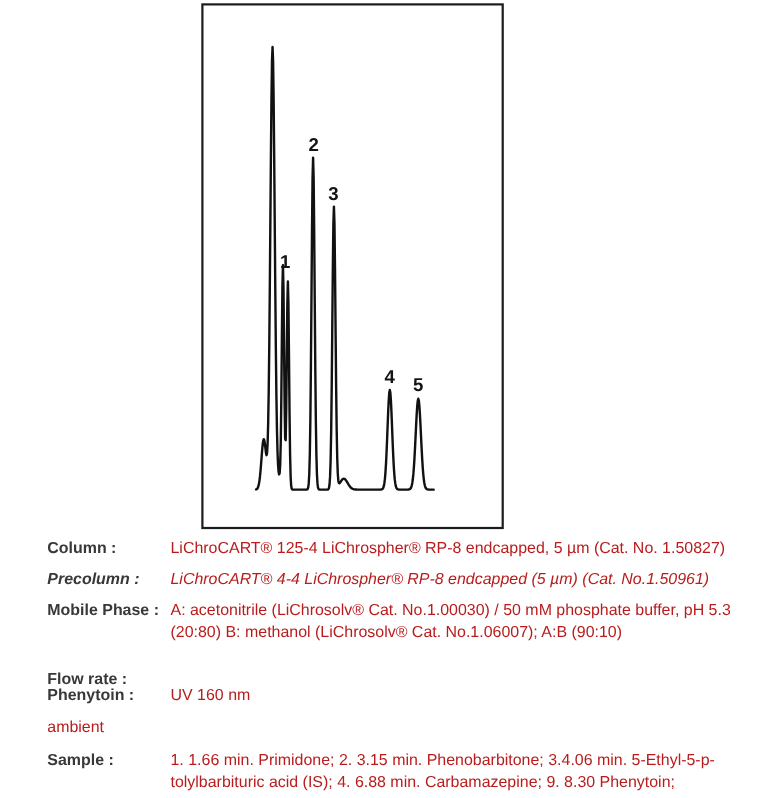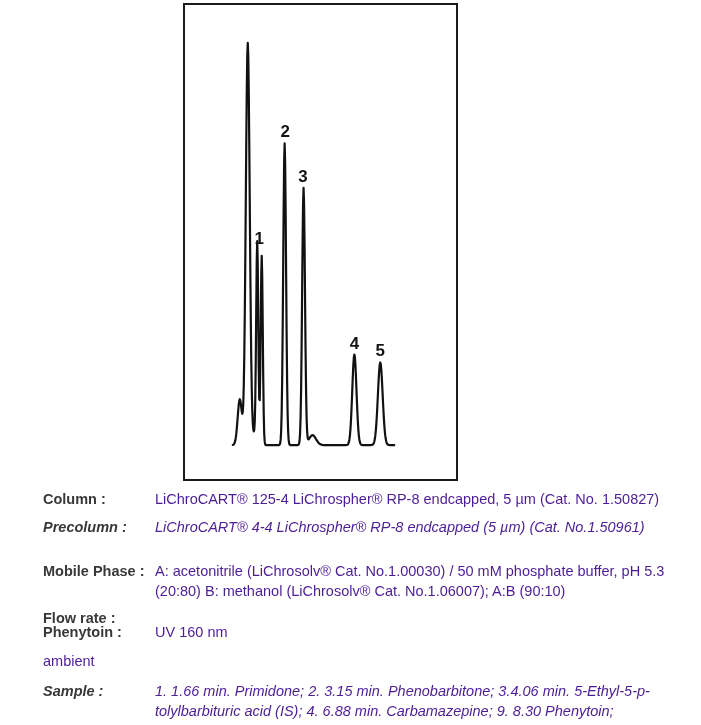--- a/index.html
+++ b/index.html
@@ -44,28 +44,28 @@
   .spec-row {
     position: absolute;
     left: 0;
     width: 630px;
     display: flex;
     align-items: flex-start;
     font-size: 14.5px;
     line-height: 20px;
   }
   .spec-label { width: 112px; flex: 0 0 112px; font-weight: 700; color: #383838; }
-  .spec-value { flex: 1; color: #4c1d95; }
+  .spec-value { flex: 1; color: #b91c1c; }
   .r1 { top: 489px; }
   .r2 { top: 517px; font-style: italic; }
-  .r3 { top: 545px; margin-top: 16px; }
+  .r3 { top: 545px; }
   .r4 { top: 608px; }
   .r5 { top: 622px; }
   .r6 { top: 651px; }
-  .r7 { top: 681px; font-style: italic; }
+  .r7 { top: 681px; }
 </style>
 </head>
 <body>
 
 <div class="page">
 
   <div class="figure-box">
     <svg id="chrom-svg" preserveAspectRatio="none" xmlns="http://www.w3.org/2000/svg" viewBox="0 0 272 476">
         <path d="M48.0 441.8 L48.5 441.6 L49.0 441.2 L49.5 440.4 L50.0 439.1 L50.5 437.2 L51.0 434.2 L51.5 430.2 L52.0 425.1 L52.5 419.0 L53.0 412.5 L53.5 406.2 L54.0 400.8 L54.5 397.2 L55.0 395.9 L55.5 397.0 L56.0 400.1 L56.5 404.3 L57.0 408.4 L57.5 410.5 L58.0 408.4 L58.5 399.7 L59.0 381.7 L59.5 352.5 L60.0 311.0 L60.5 258.4 L61.0 198.6 L61.5 138.4 L62.0 86.2 L62.5 50.6 L63.0 37.9 L63.5 50.6 L64.0 86.2 L64.5 138.4 L65.0 198.8 L65.5 258.9 L66.0 312.1 L66.5 354.8 L67.0 385.8 L67.5 406.5 L68.0 418.9 L68.5 425.5 L69.0 428.1 L69.5 426.8 L70.0 418.8 L70.5 398.2 L71.0 359.4 L71.5 305.9 L72.0 256.6 L72.5 237.0 L73.0 259.2 L73.5 310.4 L74.0 363.3 L74.5 395.3 L75.0 396.8 L75.5 368.1 L76.0 319.1 L76.5 271.7 L77.0 251.9 L77.5 272.0 L78.0 320.2 L78.5 372.1 L79.0 409.9 L79.5 430.2 L80.0 438.5 L80.5 441.2 L81.0 441.8 L81.5 442.0 L82.0 442.0 L82.5 442.0 L83.0 442.0 L83.5 442.0 L84.0 442.0 L84.5 442.0 L85.0 442.0 L85.5 442.0 L86.0 442.0 L86.5 442.0 L87.0 442.0 L87.5 442.0 L88.0 442.0 L88.5 442.0 L89.0 442.0 L89.5 442.0 L90.0 442.0 L90.5 442.0 L91.0 442.0 L91.5 442.0 L92.0 442.0 L92.5 442.0 L93.0 442.0 L93.5 442.0 L94.0 442.0 L94.5 441.8 L95.0 441.4 L95.5 440.1 L96.0 436.5 L96.5 427.8 L97.0 410.1 L97.5 378.5 L98.0 330.5 L98.5 269.4 L99.0 206.0 L99.5 157.4 L100.0 139.0 L100.5 157.4 L101.0 206.0 L101.5 269.4 L102.0 330.5 L102.5 378.5 L103.0 410.1 L103.5 427.8 L104.0 436.5 L104.5 440.1 L105.0 441.4 L105.5 441.8 L106.0 442.0 L106.5 442.0 L107.0 442.0 L107.5 442.0 L108.0 442.0 L108.5 442.0 L109.0 442.0 L109.5 442.0 L110.0 442.0 L110.5 442.0 L111.0 442.0 L111.5 442.0 L112.0 442.0 L112.5 442.0 L113.0 442.0 L113.5 441.9 L114.0 441.5 L114.5 440.4 L115.0 437.3 L115.5 429.9 L116.0 414.8 L116.5 387.9 L117.0 347.0 L117.5 294.9 L118.0 240.9 L118.5 199.4 L119.0 183.6 L119.5 199.1 L120.0 240.3 L120.5 293.9 L121.0 345.7 L121.5 386.1 L122.0 412.4 L122.5 427.0 L123.0 433.6 L123.5 435.9 L124.0 436.2 L124.5 435.7 L125.0 435.0 L125.5 434.2 L126.0 433.5 L126.5 432.9 L127.0 432.4 L127.5 432.1 L128.0 432.0 L128.5 432.1 L129.0 432.4 L129.5 432.9 L130.0 433.5 L130.5 434.2 L131.0 435.0 L131.5 435.9 L132.0 436.7 L132.5 437.6 L133.0 438.3 L133.5 439.0 L134.0 439.6 L134.5 440.2 L135.0 440.6 L135.5 440.9 L136.0 441.2 L136.5 441.4 L137.0 441.6 L137.5 441.7 L138.0 441.8 L138.5 441.9 L139.0 441.9 L139.5 441.9 L140.0 442.0 L140.5 442.0 L141.0 442.0 L141.5 442.0 L142.0 442.0 L142.5 442.0 L143.0 442.0 L143.5 442.0 L144.0 442.0 L144.5 442.0 L145.0 442.0 L145.5 442.0 L146.0 442.0 L146.5 442.0 L147.0 442.0 L147.5 442.0 L148.0 442.0 L148.5 442.0 L149.0 442.0 L149.5 442.0 L150.0 442.0 L150.5 442.0 L151.0 442.0 L151.5 442.0 L152.0 442.0 L152.5 442.0 L153.0 442.0 L153.5 442.0 L154.0 442.0 L154.5 442.0 L155.0 442.0 L155.5 442.0 L156.0 442.0 L156.5 442.0 L157.0 442.0 L157.5 442.0 L158.0 442.0 L158.5 442.0 L159.0 442.0 L159.5 442.0 L160.0 442.0 L160.5 442.0 L161.0 442.0 L161.5 442.0 L162.0 441.9 L162.5 441.8 L163.0 441.6 L163.5 441.2 L164.0 440.3 L164.5 438.8 L165.0 436.3 L165.5 432.4 L166.0 426.6 L166.5 418.7 L167.0 408.5 L167.5 396.6 L168.0 383.7 L168.5 371.1 L169.0 360.6 L169.5 353.5 L170.0 351.0 L170.5 353.5 L171.0 360.6 L171.5 371.1 L172.0 383.7 L172.5 396.6 L173.0 408.5 L173.5 418.7 L174.0 426.6 L174.5 432.4 L175.0 436.3 L175.5 438.8 L176.0 440.3 L176.5 441.2 L177.0 441.6 L177.5 441.8 L178.0 441.9 L178.5 442.0 L179.0 442.0 L179.5 442.0 L180.0 442.0 L180.5 442.0 L181.0 442.0 L181.5 442.0 L182.0 442.0 L182.5 442.0 L183.0 442.0 L183.5 442.0 L184.0 442.0 L184.5 442.0 L185.0 442.0 L185.5 442.0 L186.0 442.0 L186.5 442.0 L187.0 441.9 L187.5 441.8 L188.0 441.7 L188.5 441.4 L189.0 440.8 L189.5 439.9 L190.0 438.3 L190.5 435.9 L191.0 432.5 L191.5 427.6 L192.0 421.2 L192.5 413.2 L193.0 403.9 L193.5 393.7 L194.0 383.3 L194.5 373.7 L195.0 365.9 L195.5 360.8 L196.0 359.0 L196.5 360.8 L197.0 365.9 L197.5 373.7 L198.0 383.3 L198.5 393.7 L199.0 403.9 L199.5 413.2 L200.0 421.2 L200.5 427.6 L201.0 432.5 L201.5 435.9 L202.0 438.3 L202.5 439.9 L203.0 440.8 L203.5 441.4 L204.0 441.7 L204.5 441.8 L205.0 441.9 L205.5 442.0 L206.0 442.0 L206.5 442.0 L207.0 442.0 L207.5 442.0 L208.0 442.0 L208.5 442.0 L209.0 442.0 L209.5 442.0 L210.0 442.0" class="trace" stroke="#111111"></path>
         <text x="74.5" y="240" class="peak-num">1</text>

